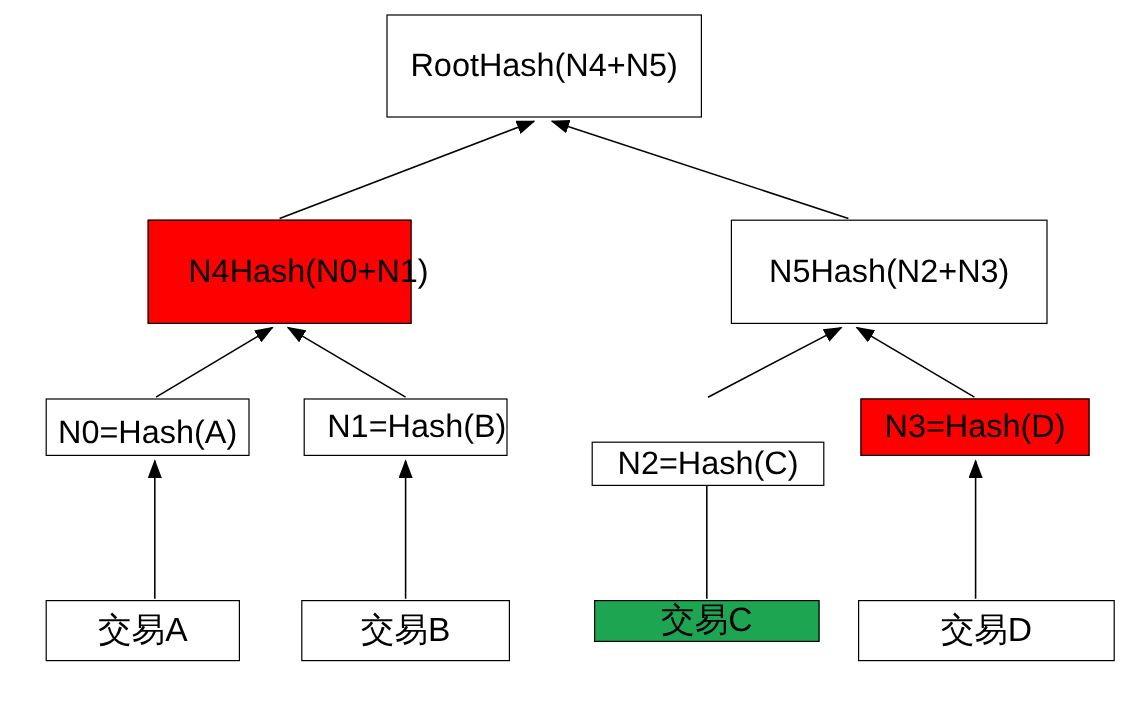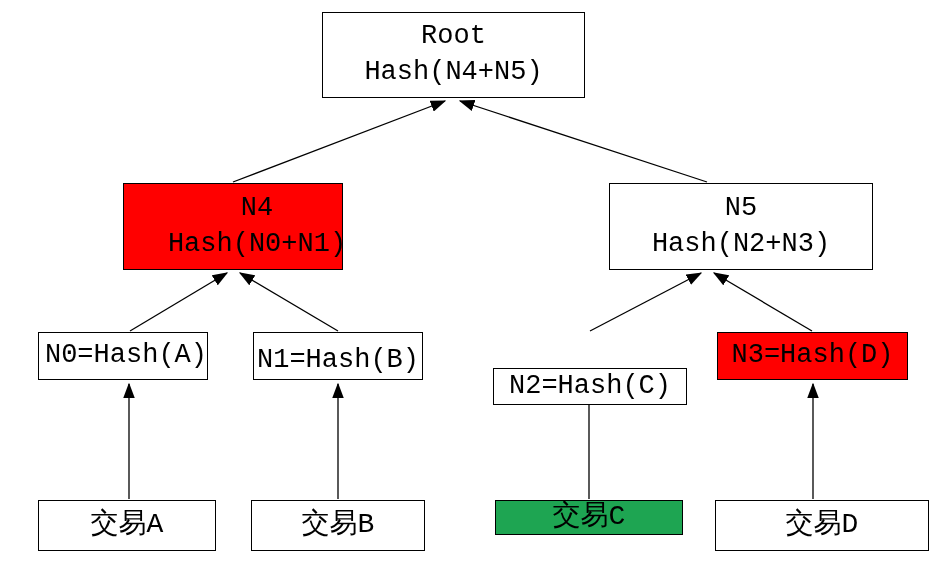--- a/index.html
+++ b/index.html
@@ -11,41 +11,39 @@
     font-family: "Liberation Sans", "DejaVu Sans", sans-serif;
     overflow: hidden;
   }
   .node {
     position: absolute;
     box-sizing: border-box;
     border: 1.5px solid #000000;
     background: #ffffff;
     color: #000000;
     display: flex;
-    flex-direction: column;
     align-items: center;
     justify-content: center;
     text-align: center;
     font-size: 27px;
     line-height: 1.32;
     white-space: nowrap;
-    font-family: Liberation Mono, monospace;
   }
   .node.red   { background: #FF0000; }
   .node.green { background: #1EA552; }
   .node .ln { display: block; }
   
   #node-root { left: 322px; top: 12px;  width: 263px; height: 86px; }
   #node-n4   { left: 123px; top: 183px; width: 220px; height: 87px; padding-left: 48px; }
   #node-n5   { left: 609px; top: 183px; width: 264px; height: 87px; }
   #node-n0   { left: 38px;  top: 332px; width: 170px; height: 48px; align-items: flex-end; }
   #node-n1   { left: 253px; top: 332px; width: 170px; height: 48px; justify-content: flex-end; }
   #node-n2   { left: 493px; top: 332px; width: 194px; height: 37px; margin-top: 36px; }
   #node-n3   { left: 717px; top: 332px; width: 191px; height: 48px; }
-  #node-txa  { left: 38px;  top: 500px; width: 178px; height: 51px; font-size: 28px; }
+  #node-txa  { left: 38px;  top: 500px; width: 162px; height: 51px; font-size: 28px; }
   #node-txb  { left: 251px; top: 500px; width: 174px; height: 51px; font-size: 28px; }
   #node-txc  { left: 495px; top: 500px; width: 188px; height: 35px; font-size: 28px; }
   #node-txd  { left: 715px; top: 500px; width: 214px; height: 51px; font-size: 28px; }
   #edges {
     position: absolute;
     left: 0; top: 0;
     width: 941px; height: 586px;
     pointer-events: none;
   }
   #edges line { stroke: #000000; stroke-width: 1.3; }

